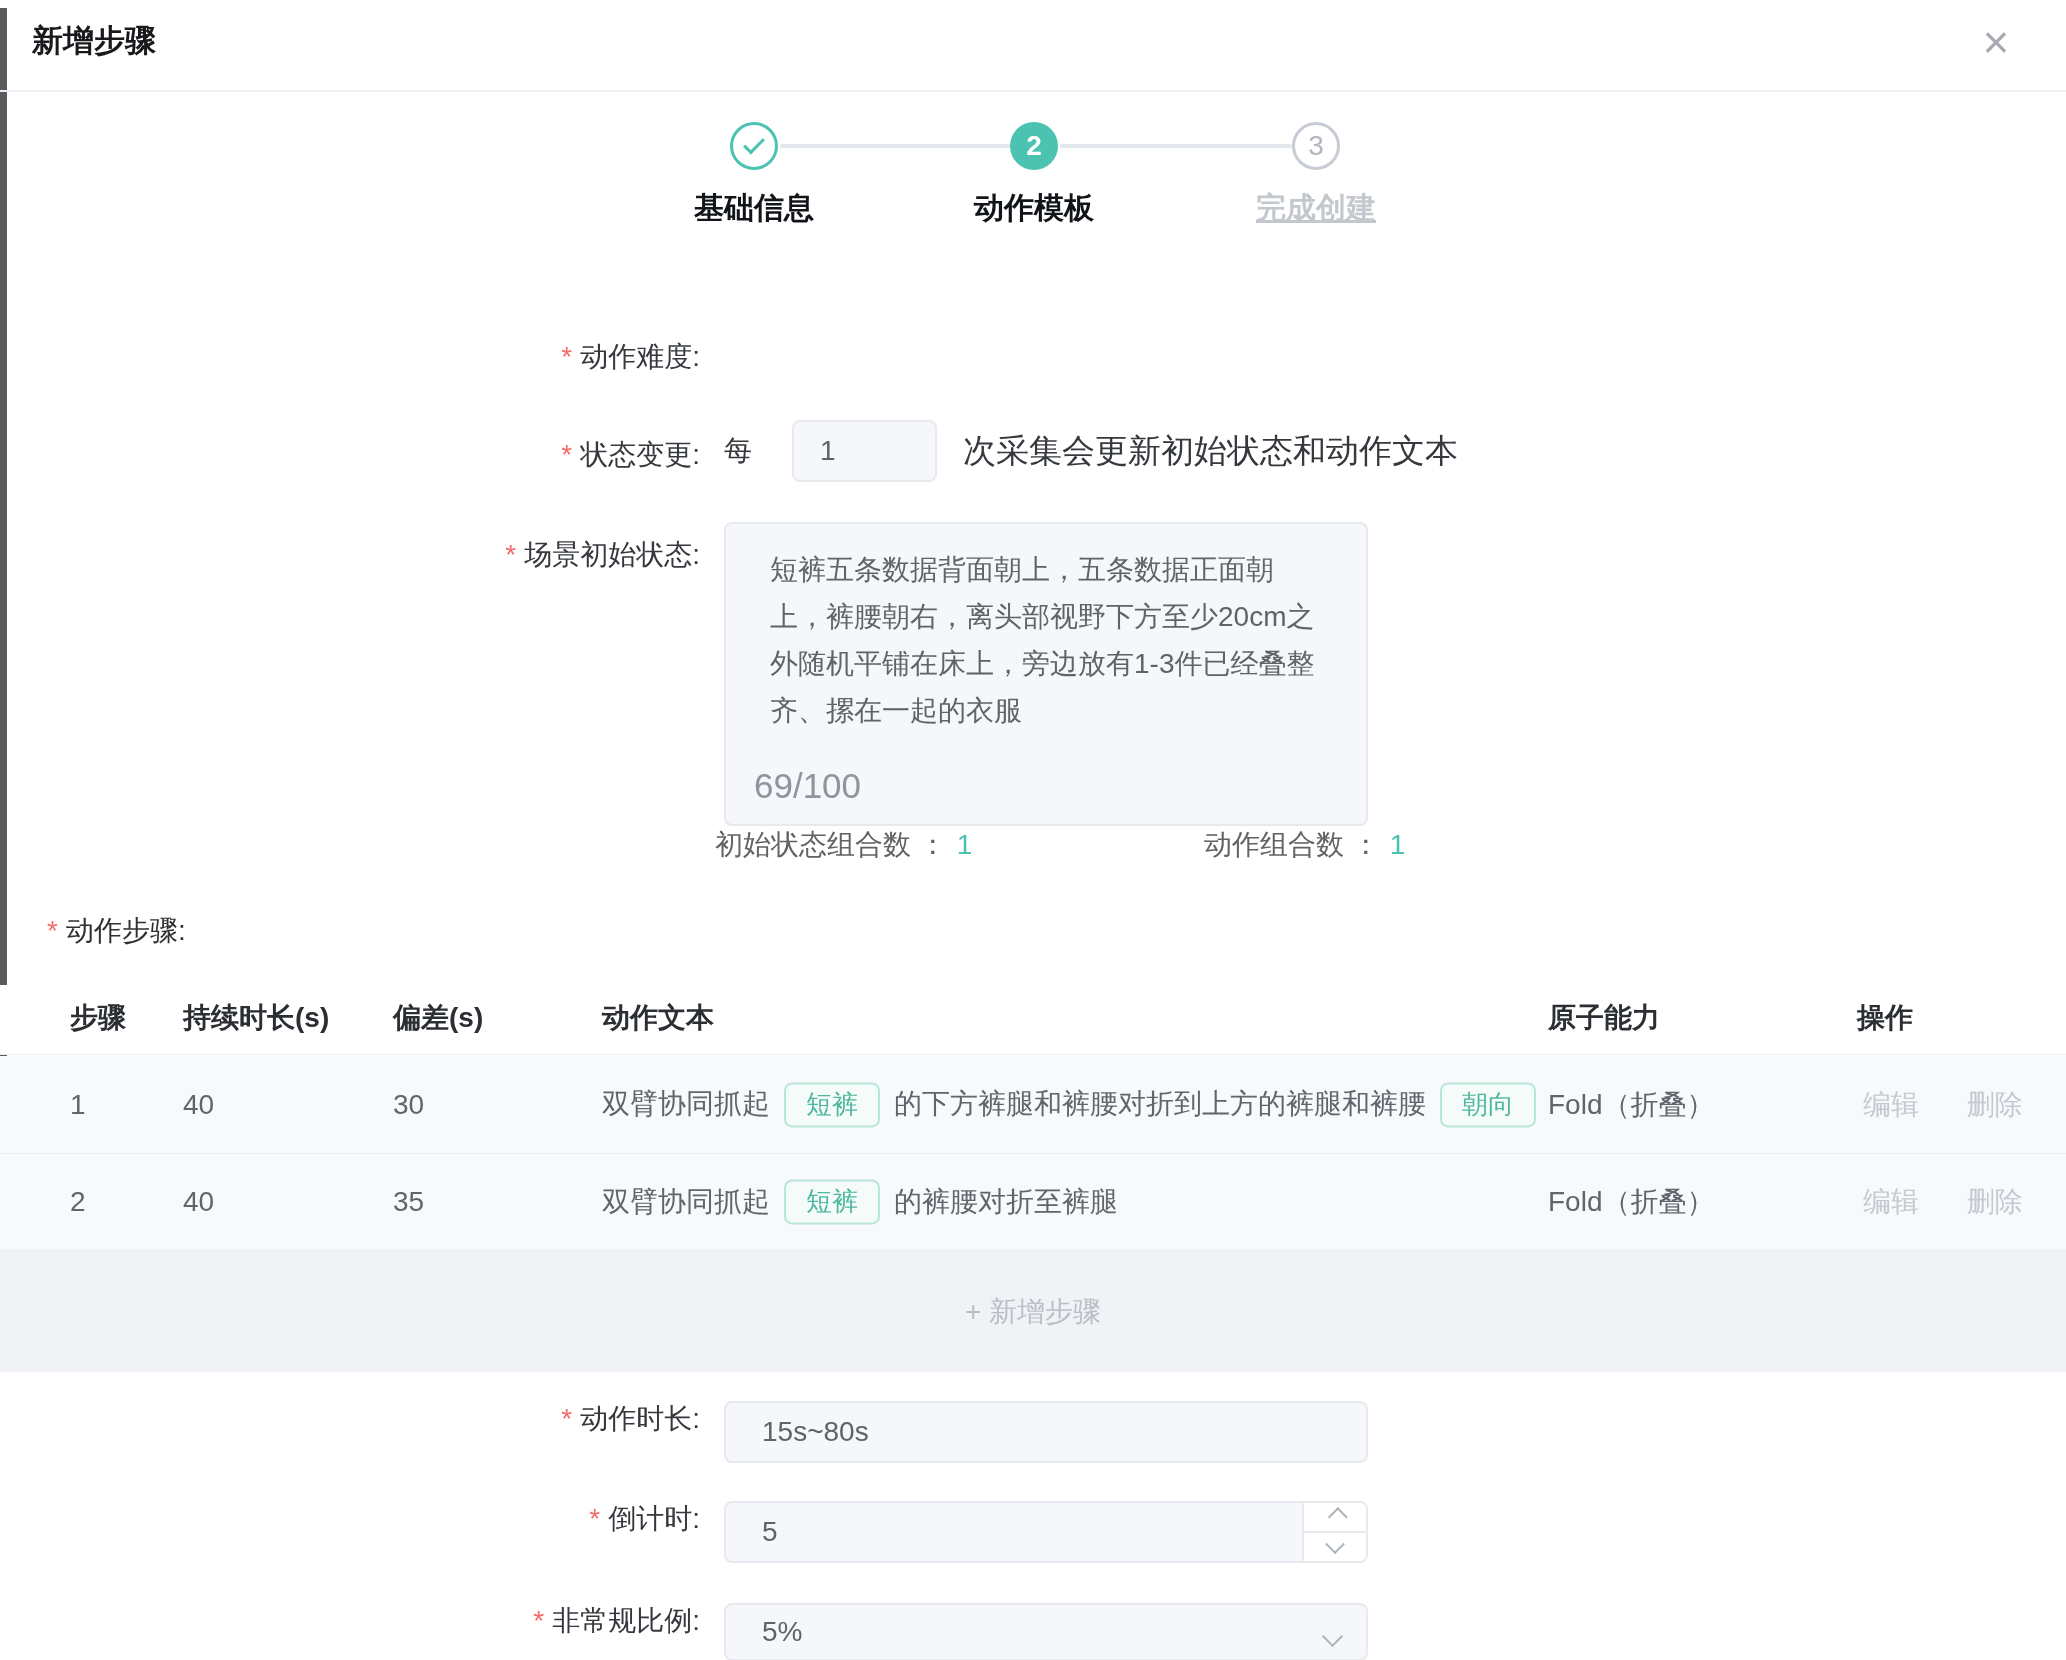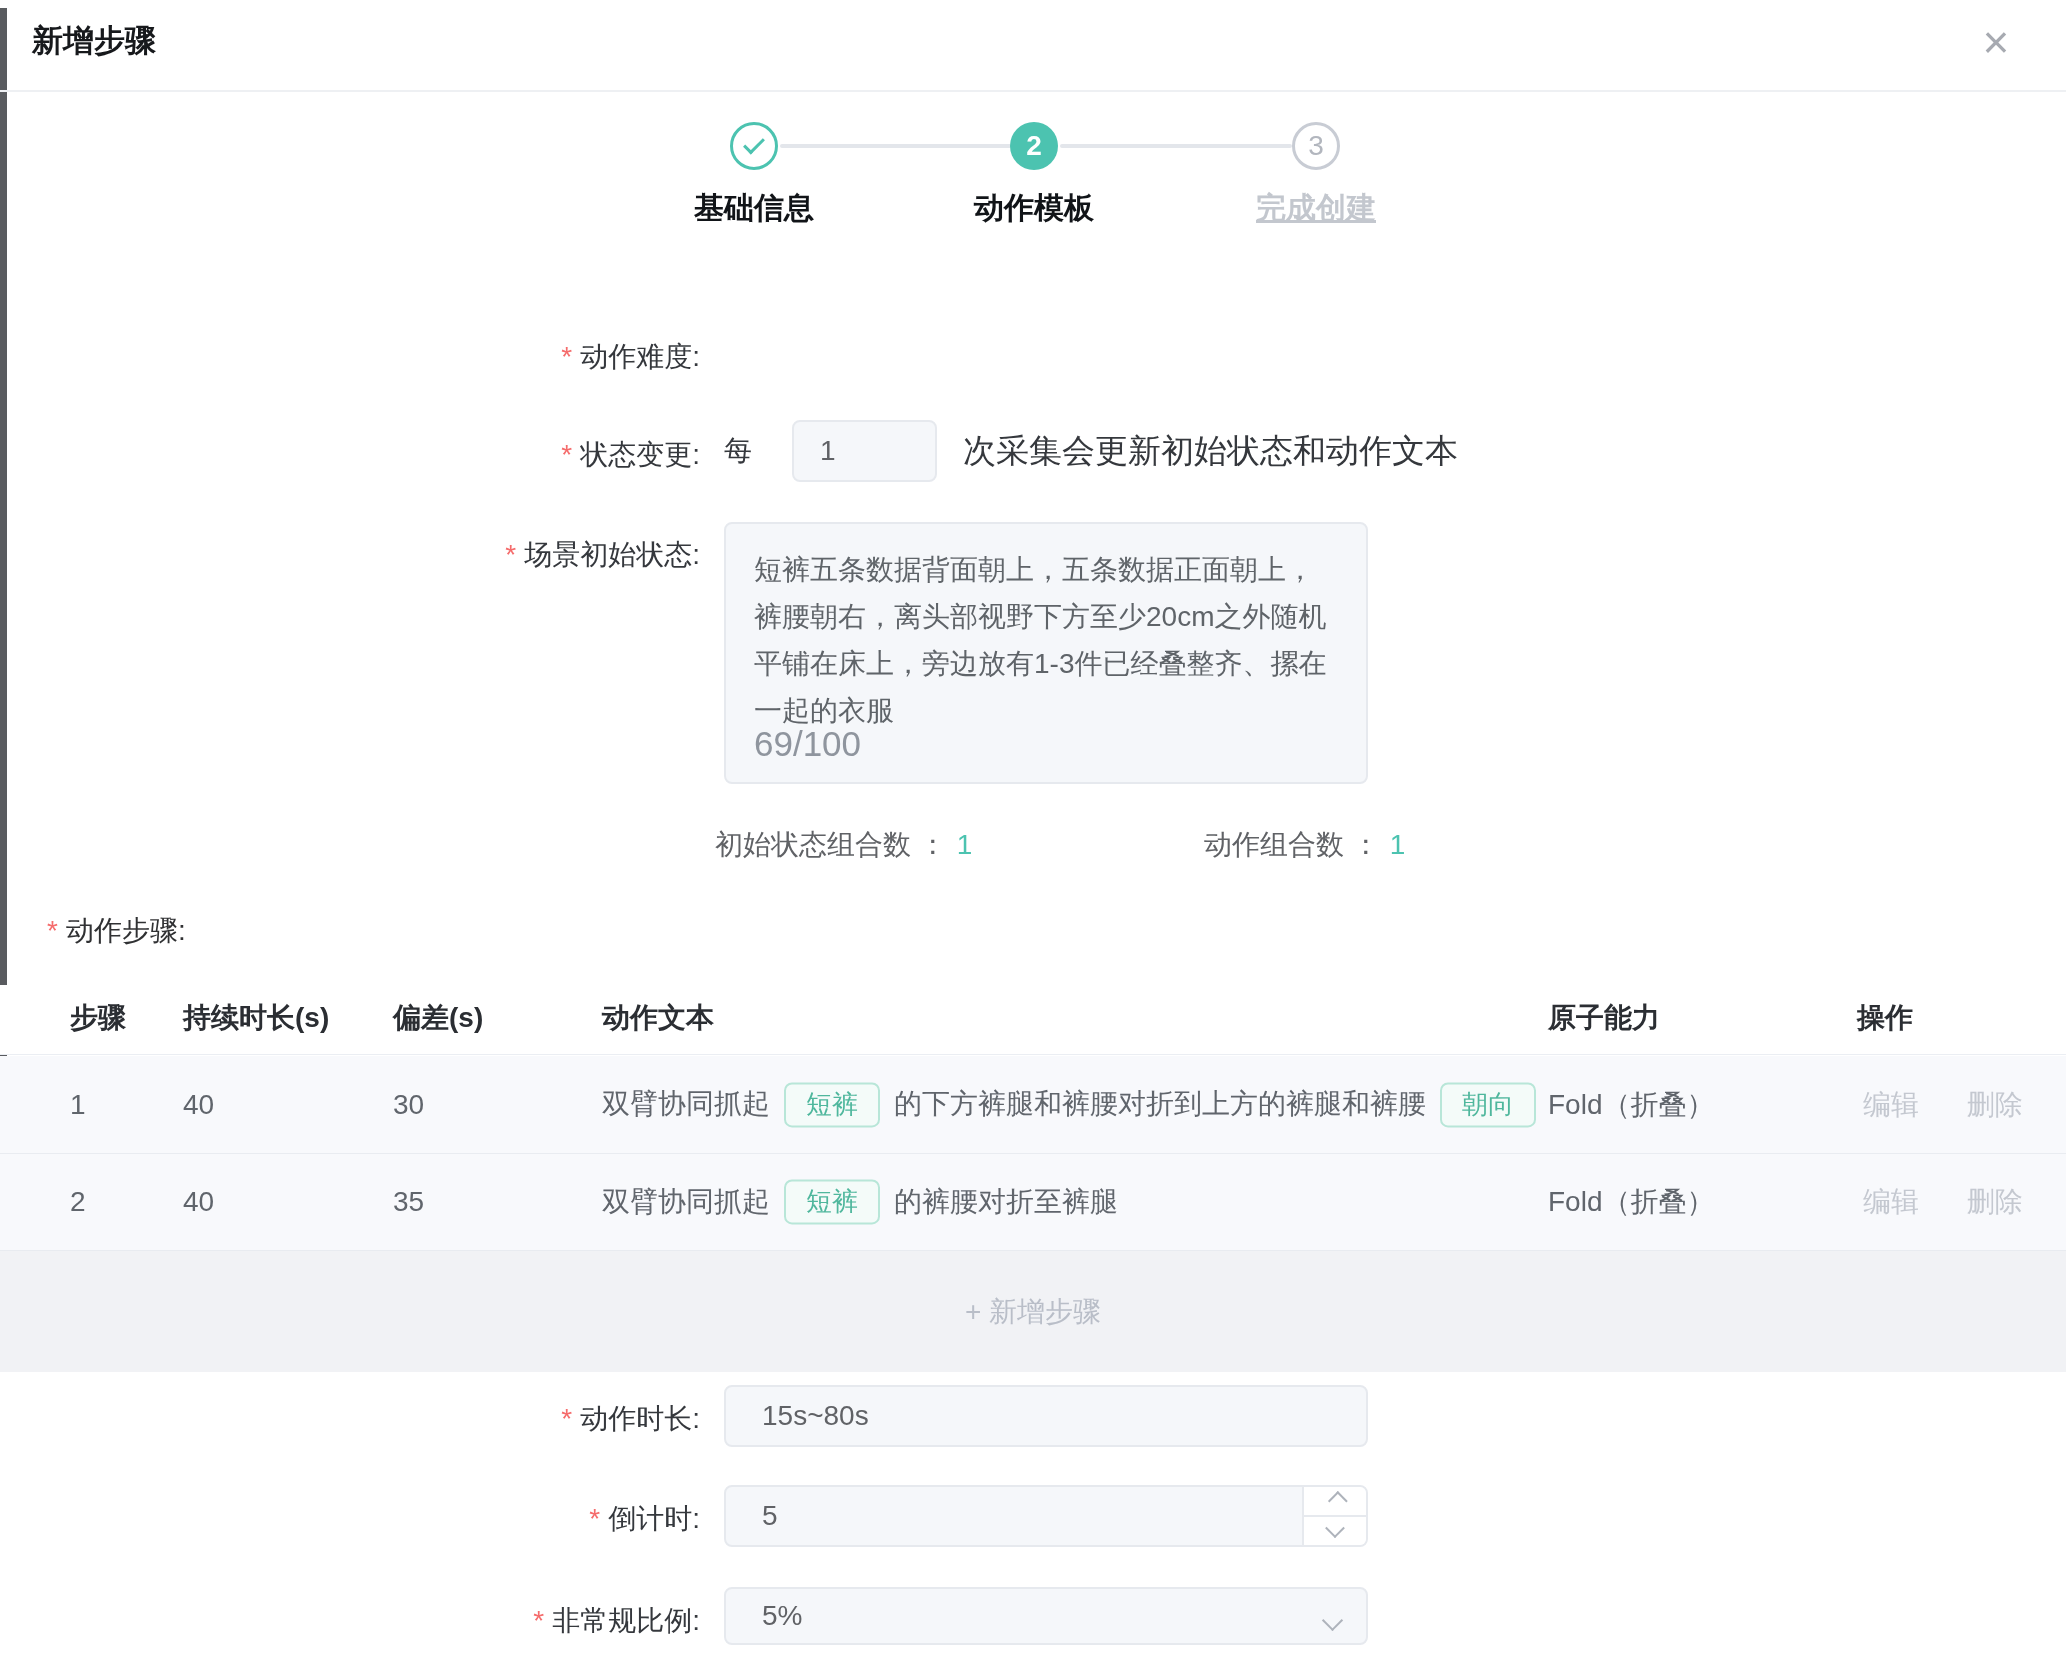--- a/index.html
+++ b/index.html
@@ -40,22 +40,22 @@
                   display:flex; align-items:center; justify-content:center; }
   .radio-circle.checked::after { content:""; width:11px; height:11px; border-radius:50%; background:#878c96; }
   .radio-text { font-size:28px; color:#b0b5c0; }
 
   .state-row { position:absolute; left:724px; top:420px; display:flex; align-items:center; }
   .state-prefix { font-size:28px; color:#35383d; margin-right:40px; }
   .mini-input { width:145px; height:62px; background:#f5f7fa; border:2px solid #e6e9ee; border-radius:8px;
                 font-size:28px; color:#606266; padding-left:26px; display:flex; align-items:center; }
   .state-suffix { font-size:33px; color:#35383d; margin-left:26px; }
 
-  .textarea-box { position:absolute; left:724px; top:522px; width:644px; height:262px; background:#f5f7fa;
-                  border:2px solid #e6e9ee; border-radius:8px; padding:22px 28px; }
+  .textarea-box { position:absolute; left:724px; top:522px; width:644px; height:304px; background:#f5f7fa;
+                  border:2px solid #e6e9ee; border-radius:8px; padding:22px 44px; }
   .textarea-text { font-size:28px; color:#5f6469; line-height:1.68; }
   .textarea-counter { position:absolute; left:28px; bottom:18px; font-size:35px; color:#8f959e; }
 
   .combo-row { position:absolute; top:826px; font-size:28px; color:#606266; }
   .combo-val { color:#4cc3b0; margin-left:10px; }
 
   .steps-label { position:absolute; left:47px; top:912px; font-size:28px; color:#303133; font-weight:500; }
 
   
   .tbl-header { position:absolute; left:0; top:985px; width:2066px; height:70px; background:#fff;
@@ -69,21 +69,21 @@
   .tag { border:2px solid #b8e6d8; background:#f4fbf9; color:#4fb79d; border-radius:8px;
          padding:5px 20px; font-size:26px; line-height:1.2; }
   .link-btn { font-size:28px; color:#c4c8d0; cursor:pointer; }
   .add-band { position:absolute; left:0; top:1250px; width:2066px; height:122px; background:#f1f2f5;
               border-top:1px solid #e8ebf0; display:flex; align-items:center; justify-content:center; }
   .add-band span { font-size:28px; color:#b9bec8; cursor:pointer; }
 
   
   .big-input { position:absolute; left:724px; width:644px; height:62px; background:#f5f7fa;
                border:2px solid #e6e9ee; border-radius:8px; font-size:28px; color:#606266;
-               display:flex; align-items:center; padding-left:36px; }
+               display:flex; align-items:center; padding-left:36px;margin-top:16px; }
   .spinner { position:absolute; right:0; top:0; width:64px; height:58px; border-left:2px solid #e6e9ee;
              display:flex; flex-direction:column; }
   .spin-btn { flex:1; display:flex; align-items:center; justify-content:center; background:#fff; cursor:pointer; }
   .spin-btn.up { border-top-right-radius:6px; border-bottom:2px solid #e6e9ee; }
   .spin-btn.down { border-bottom-right-radius:6px; }
   .chev { width:14px; height:14px; border-left:2px solid #aeb3bb; border-bottom:2px solid #aeb3bb; }
   .chev.up { transform:rotate(135deg) translate(-2px,-2px); }
   .chev.down { transform:rotate(-45deg) translate(2px,-2px); }
   .select-chev { position:absolute; right:26px; top:24px; width:15px; height:15px;
                  border-left:2px solid #aeb3bb; border-bottom:2px solid #aeb3bb; transform:rotate(-45deg); }

